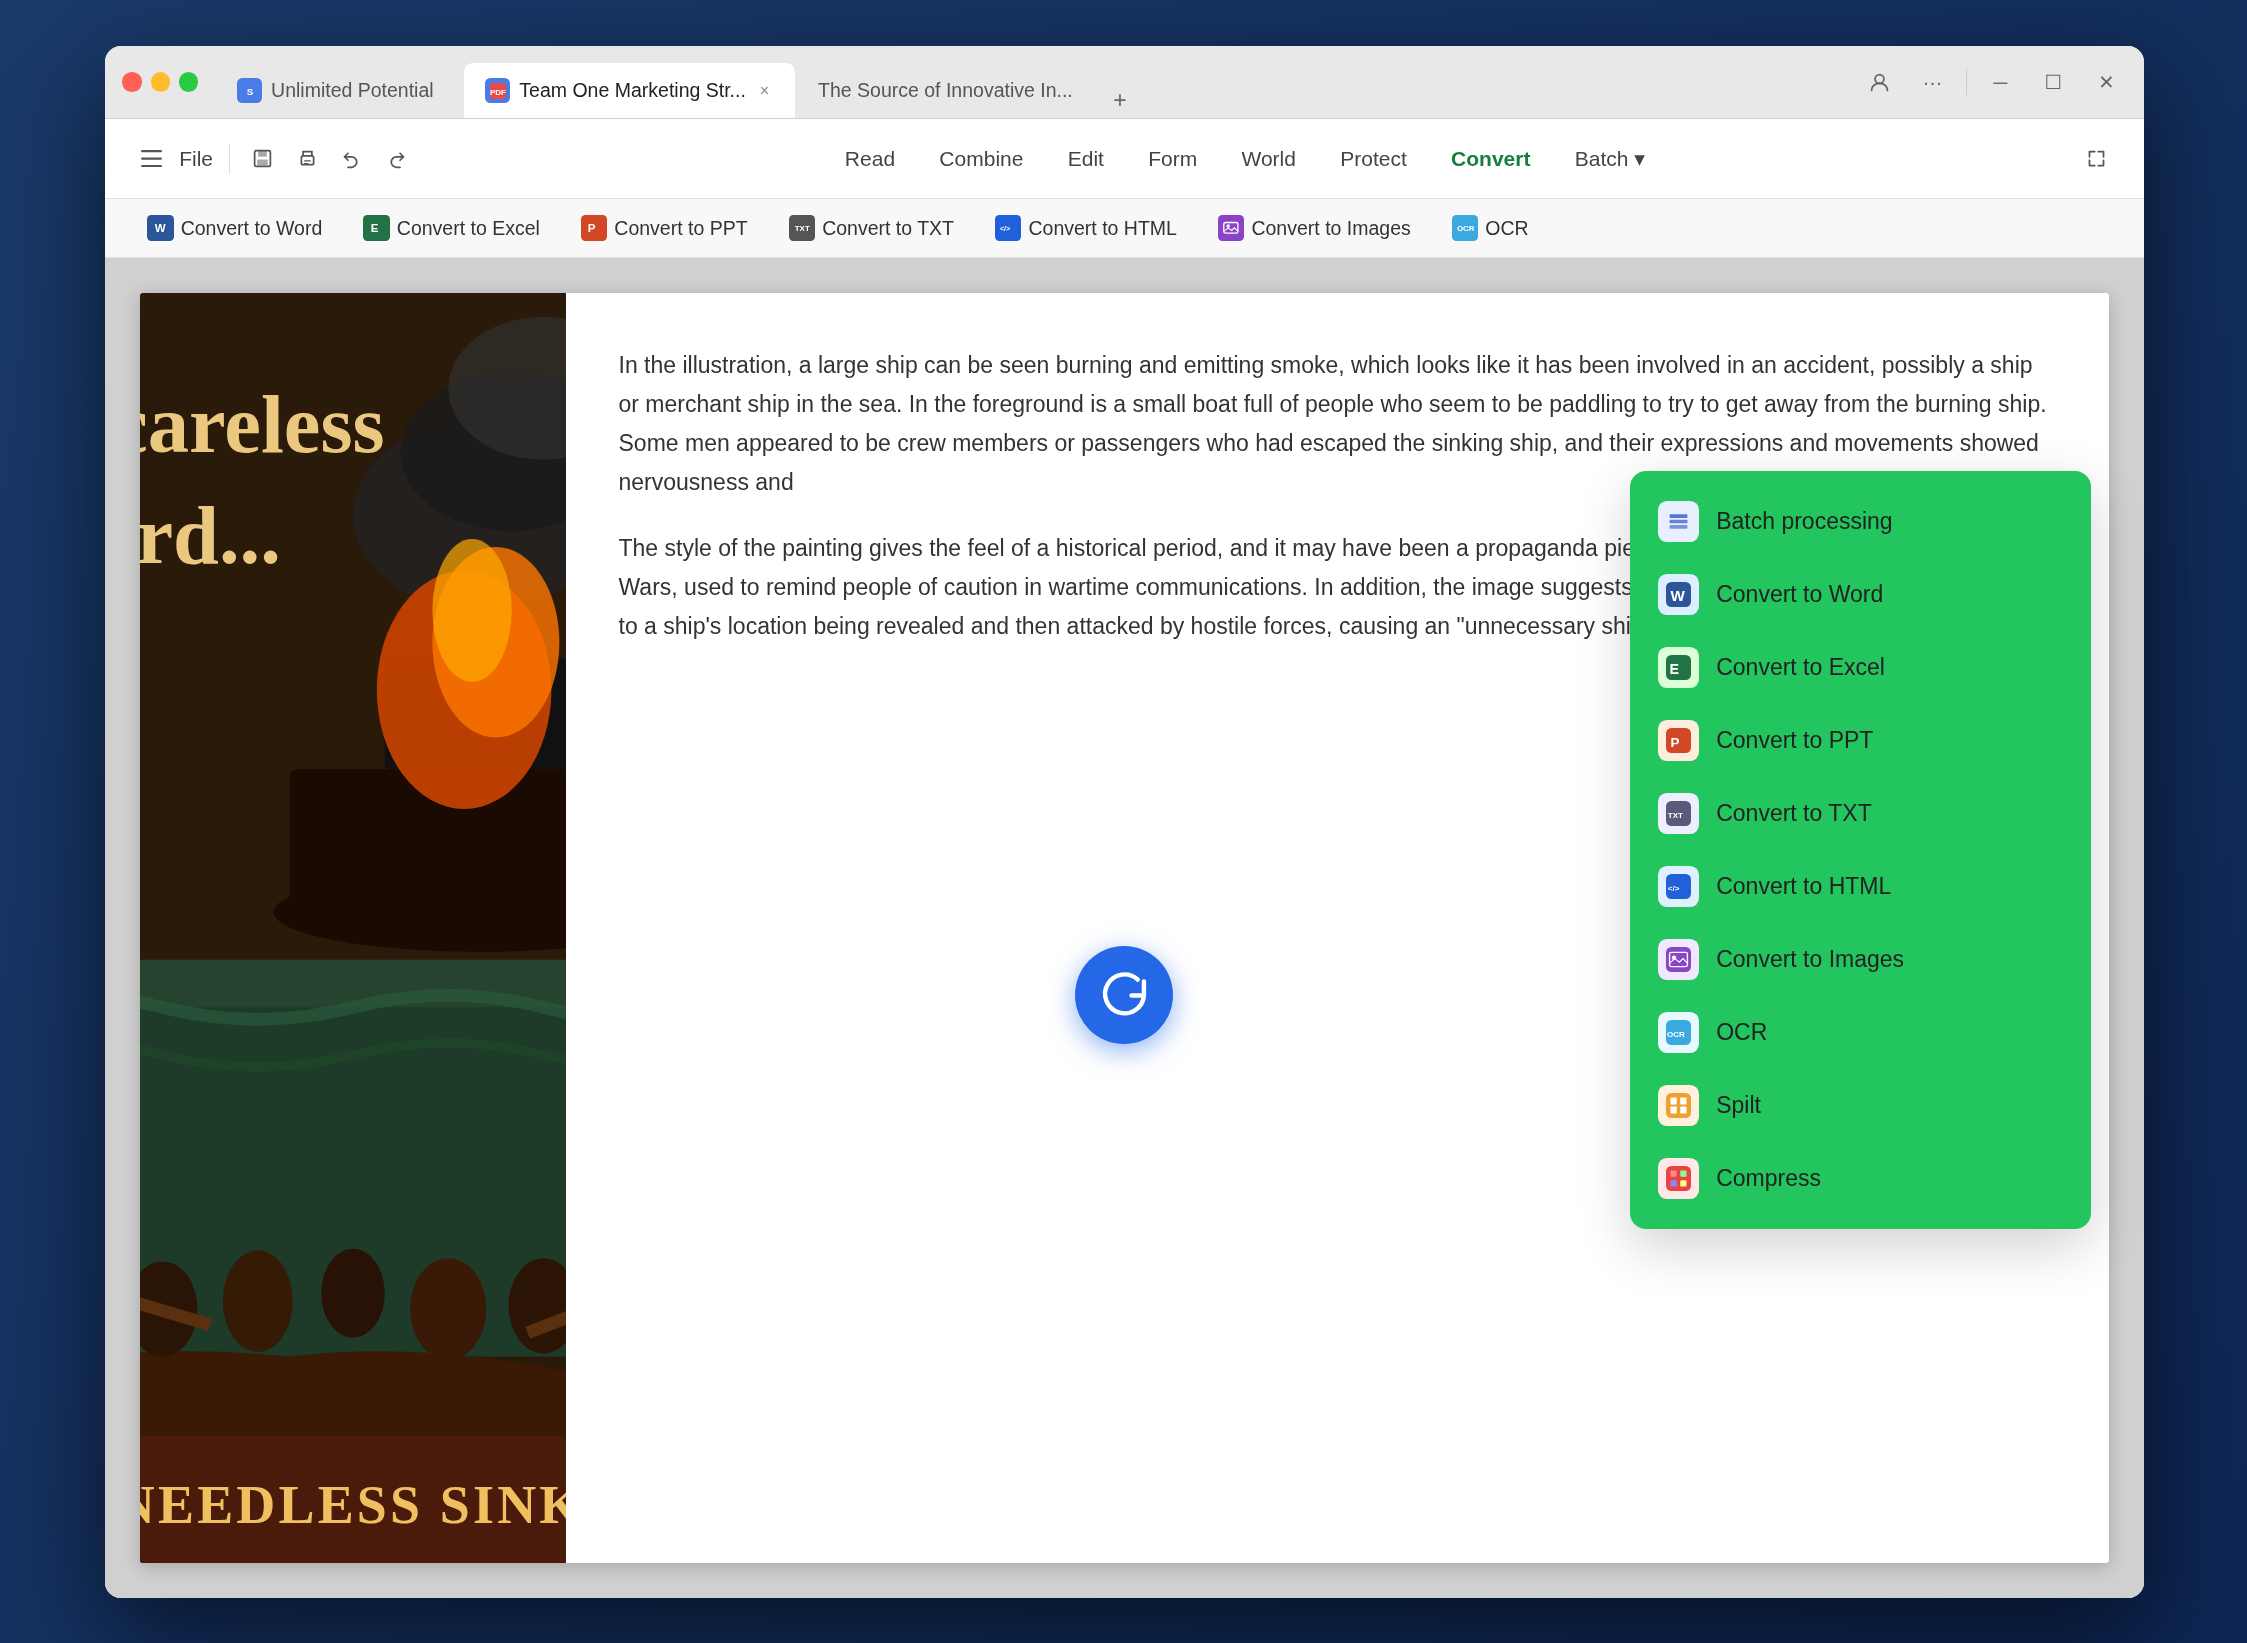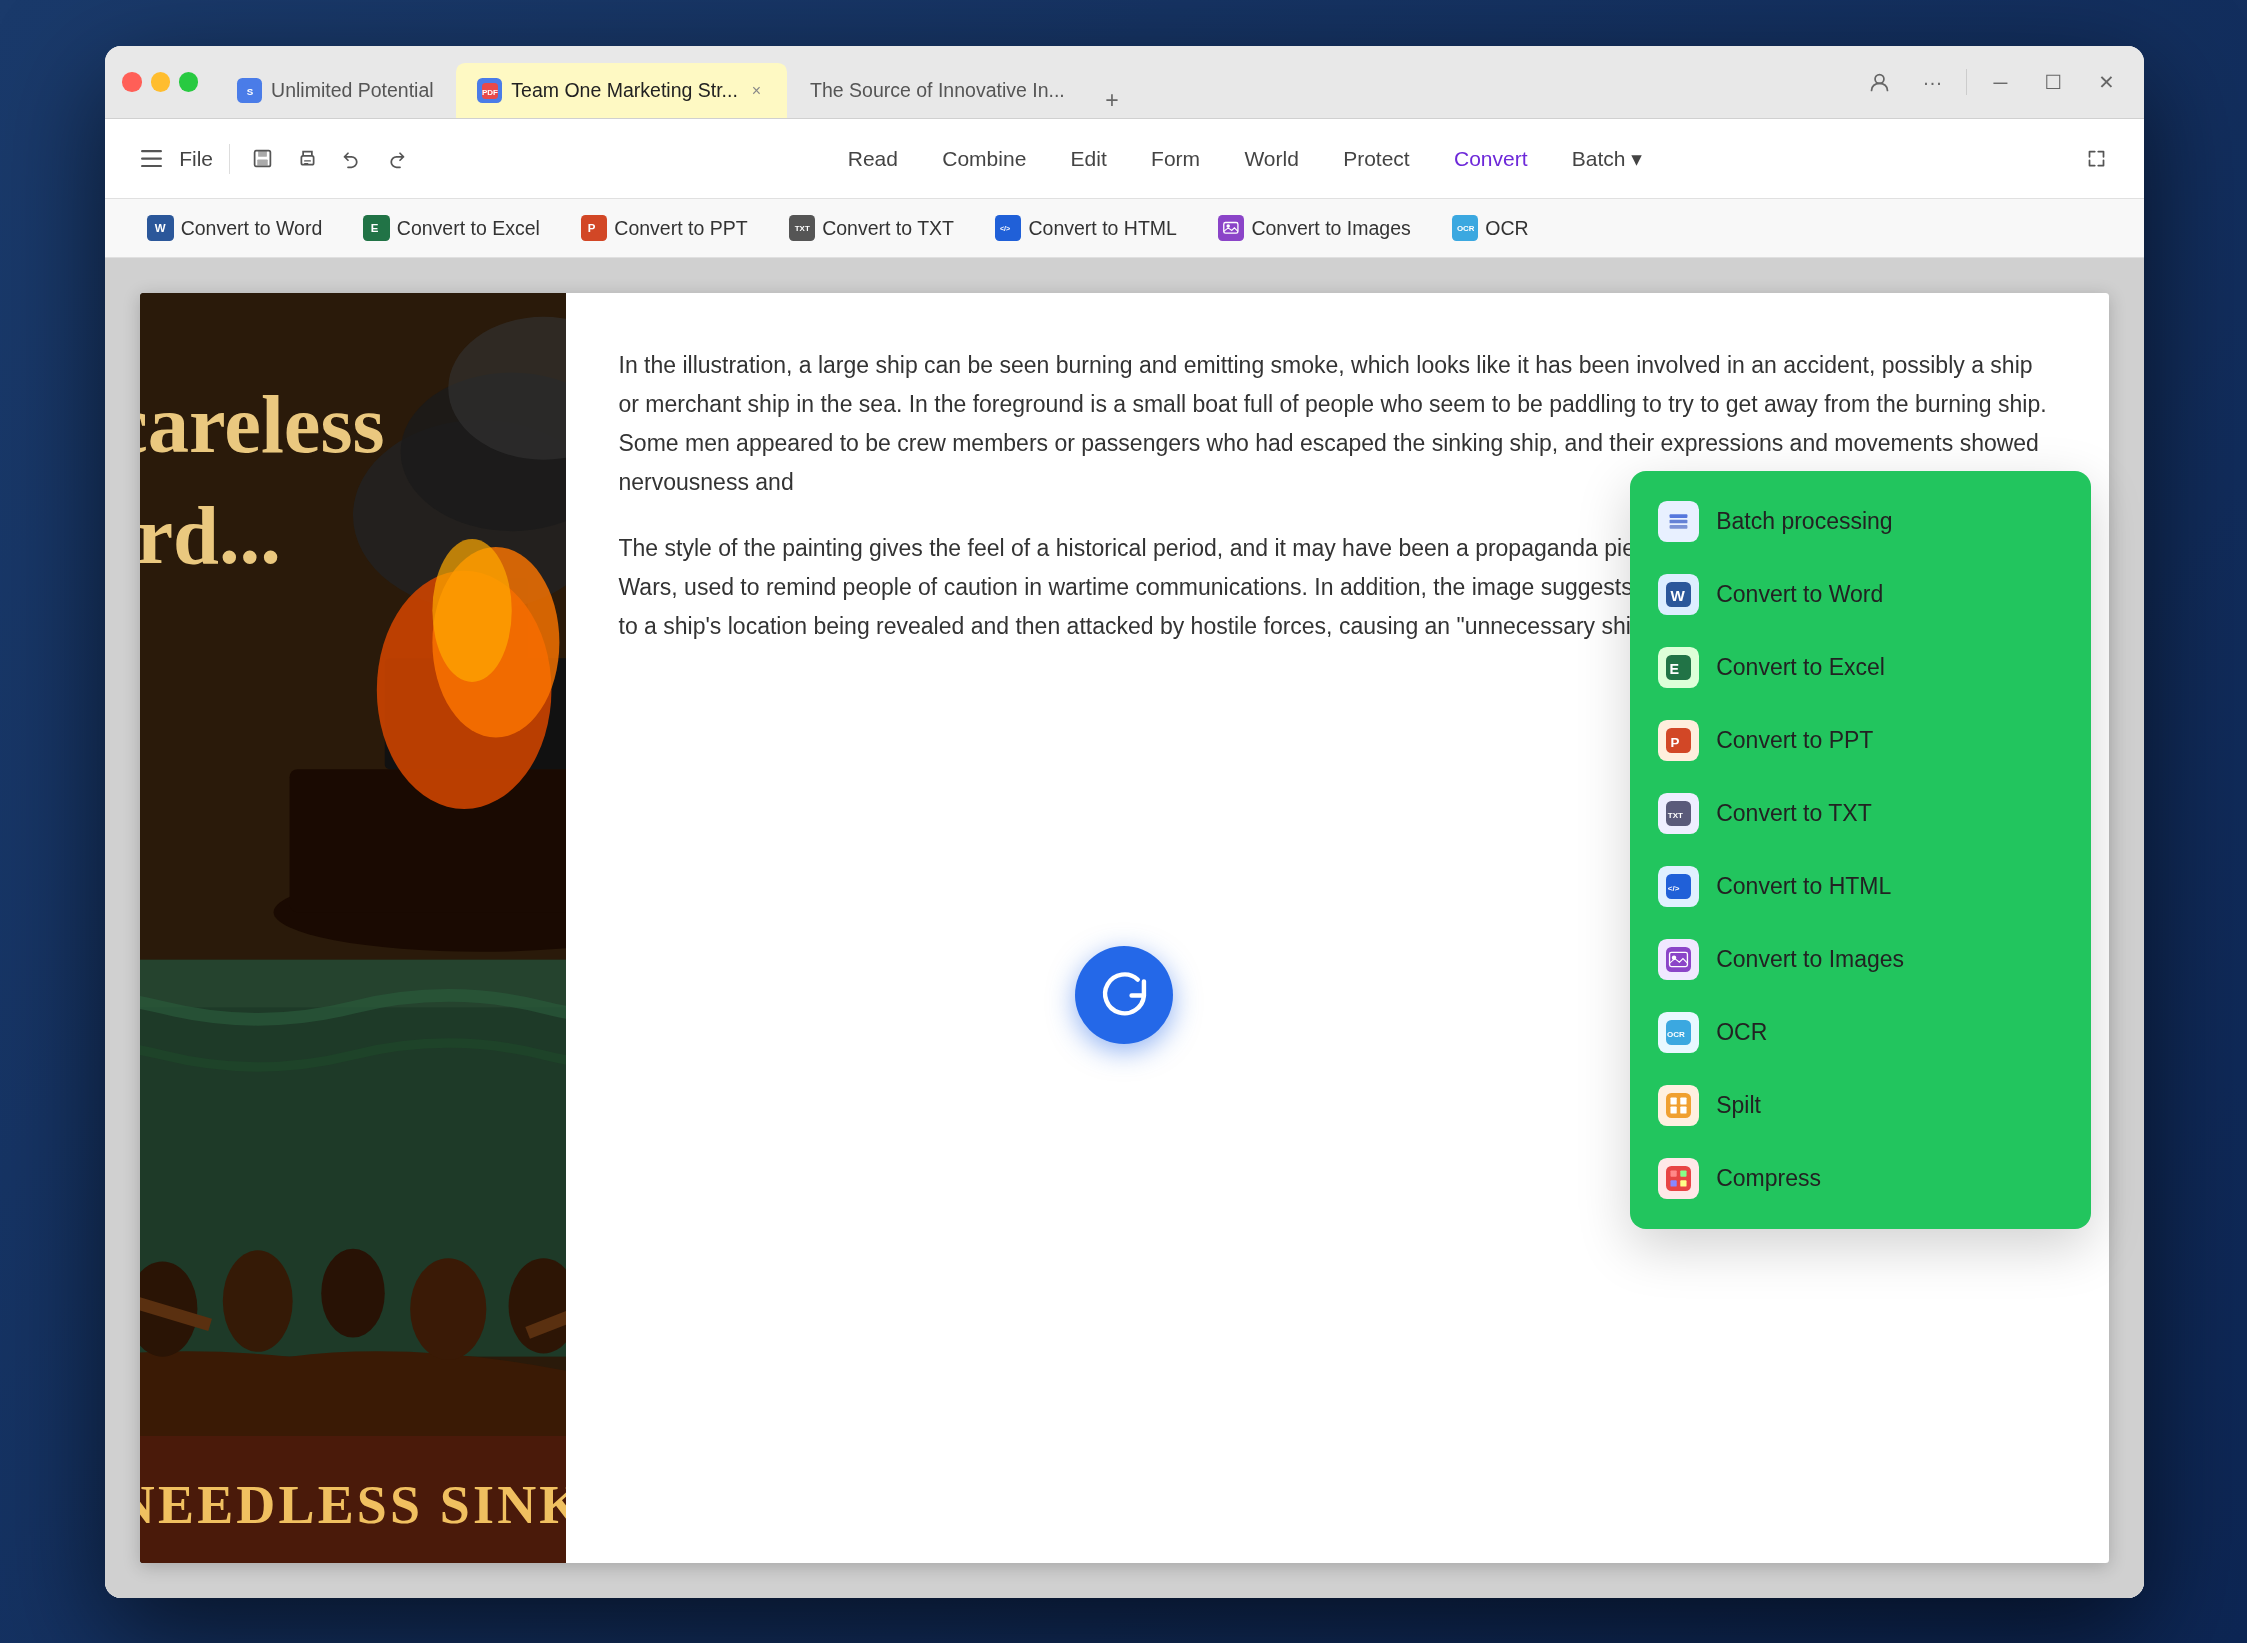--- a/index.html
+++ b/index.html
@@ -69,23 +69,24 @@
       gap: 8.9px;
       border-radius: 8.9px 8.9px 0 0;
       font-size: 19.5px;
       color: #555;
       cursor: pointer;
       white-space: nowrap;
       background: transparent;
     }
 
     .tab.active {
-      background: #fef9c3;
+      background: #ffffff;
       color: #222;
       font-weight: 500;
+      margin-left: 8px;
     }
 
     .tab-icon {
       width: 25px;
       height: 25px;
       border-radius: 5.3px;
       background: #4a7ce8;
       display: flex;
       align-items: center;
       justify-content: center;
@@ -199,22 +200,22 @@
       padding: 8.9px 19.5px;
       border-radius: 7px;
       font-size: 21px;
       color: #444;
       cursor: pointer;
       background: transparent;
       border: none;
       white-space: nowrap;
     }
     .nav-item.active {
-      color: #6d28d9;
-      font-weight: 400;
+      color: #15803d;
+      font-weight: 700;
     }
 
     .toolbar-right {
       width: 44px;
       display: flex;
       justify-content: flex-end;
     }
 
     
     .convert-toolbar {

